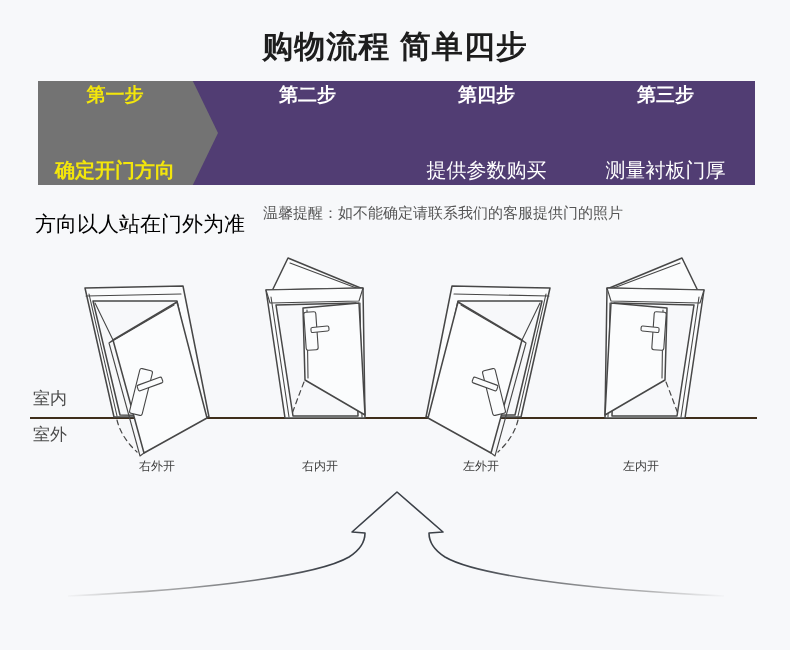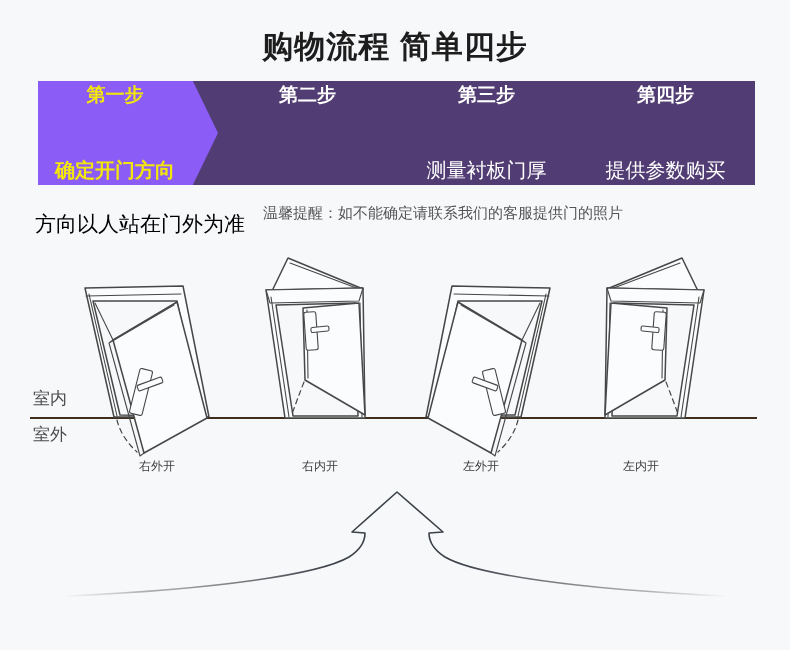--- a/index.html
+++ b/index.html
@@ -16,21 +16,21 @@
     font-size:31px;font-weight:700;color:#1d1d1d;letter-spacing:1px;
     white-space:nowrap;
   }
   
   .banner{
     left:38px;top:81px;width:717px;height:104px;
     background:#513d73;
   }
   .banner .chevron{
     position:absolute;left:0;top:0;width:180px;height:100%;
-    background:#8b5cf6;
+    background:#737373;
     clip-path:polygon(0 0,86% 0,100% 50%,86% 100%,0 100%);
     display:flex;flex-direction:column;justify-content:flex-end;align-items:center;
     padding-right:26px;box-sizing:border-box;
   }
   .banner .rest{
     position:absolute;left:180px;right:0;top:0;bottom:0;
     display:flex;
   }
   .banner .step{
     flex:1;display:flex;flex-direction:column;justify-content:flex-start;align-items:center;
@@ -64,26 +64,26 @@
 <div class="abs banner">
   <div class="chevron">
     <div class="step-title">第一步</div>
     <div class="step-desc">确定开门方向</div>
   </div>
   <div class="rest">
     <div class="step">
       <div class="step-title">第二步</div>
     </div>
     <div class="step">
+      <div class="step-title">第四步</div>
+      <div class="step-desc">提供参数购买</div>
+    </div>
+    <div class="step">
       <div class="step-title">第三步</div>
       <div class="step-desc">测量衬板门厚</div>
-    </div>
-    <div class="step">
-      <div class="step-title">第四步</div>
-      <div class="step-desc">提供参数购买</div>
     </div>
   </div>
 </div>
 
 <div class="abs caption-main">方向以人站在门外为准</div>
 <div class="abs caption-tip">温馨提醒：如不能确定请联系我们的客服提供门的照片</div>
 
 <div class="abs ground-line"></div>
 <div class="abs side-label lbl-indoor">室内</div>
 <div class="abs side-label lbl-outdoor">室外</div>

